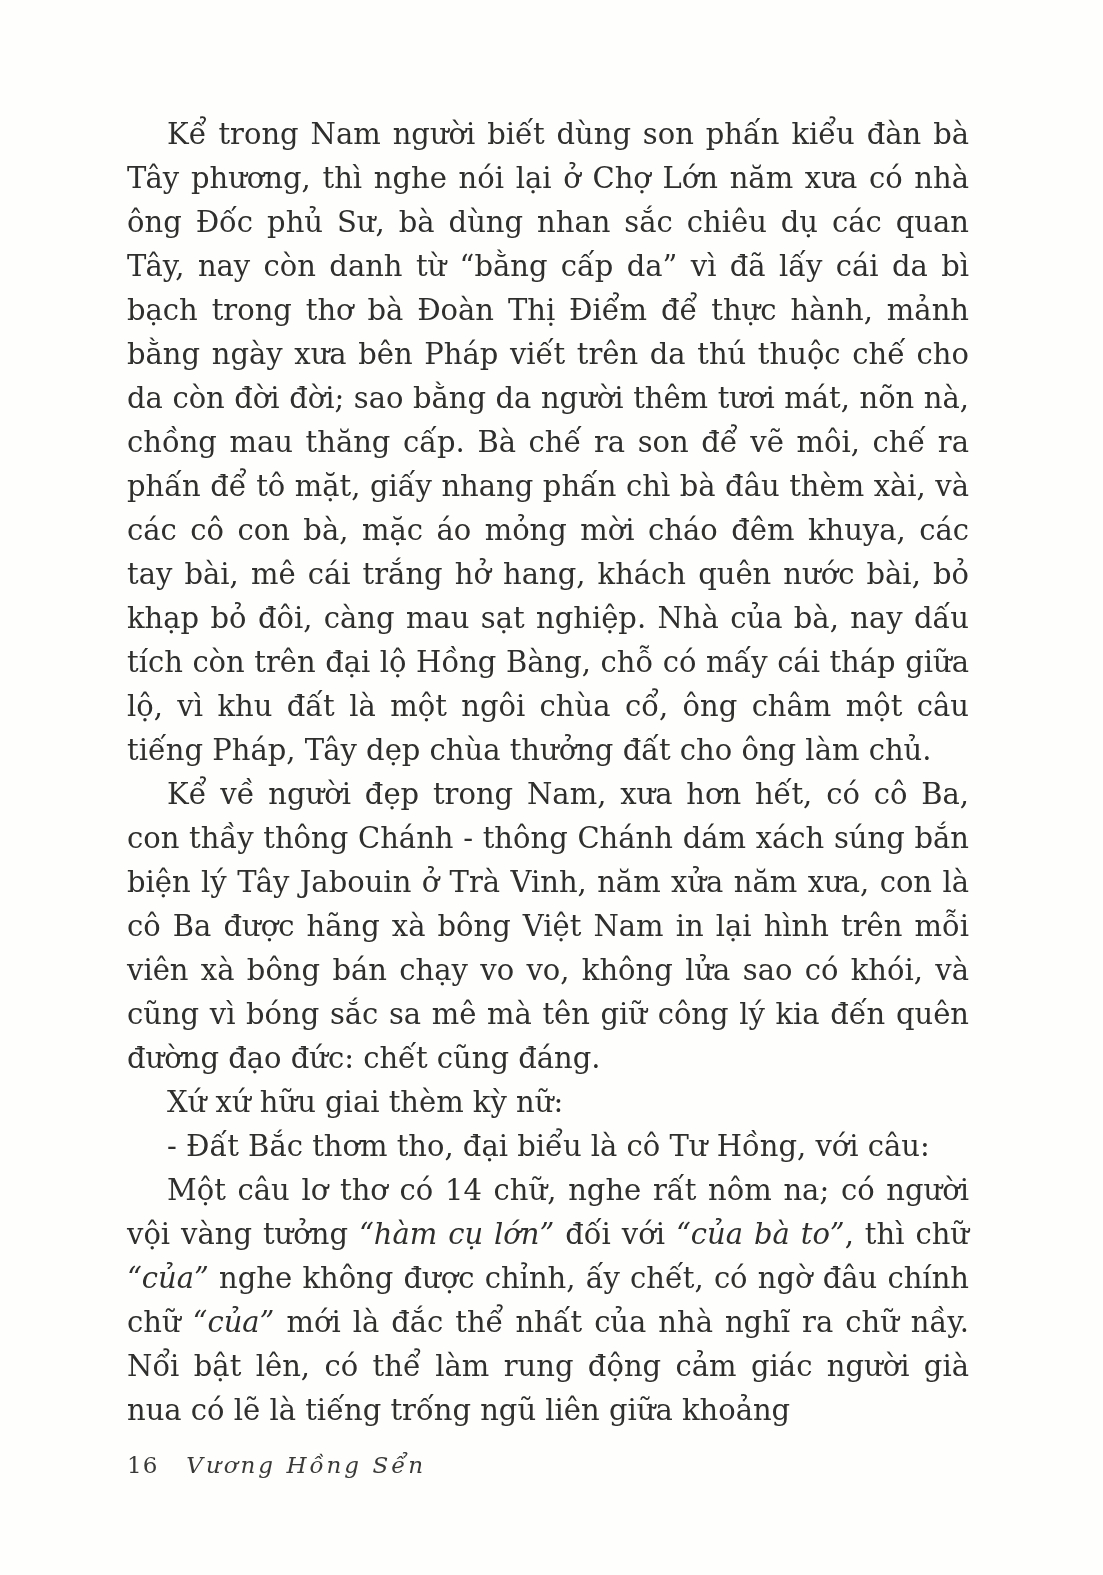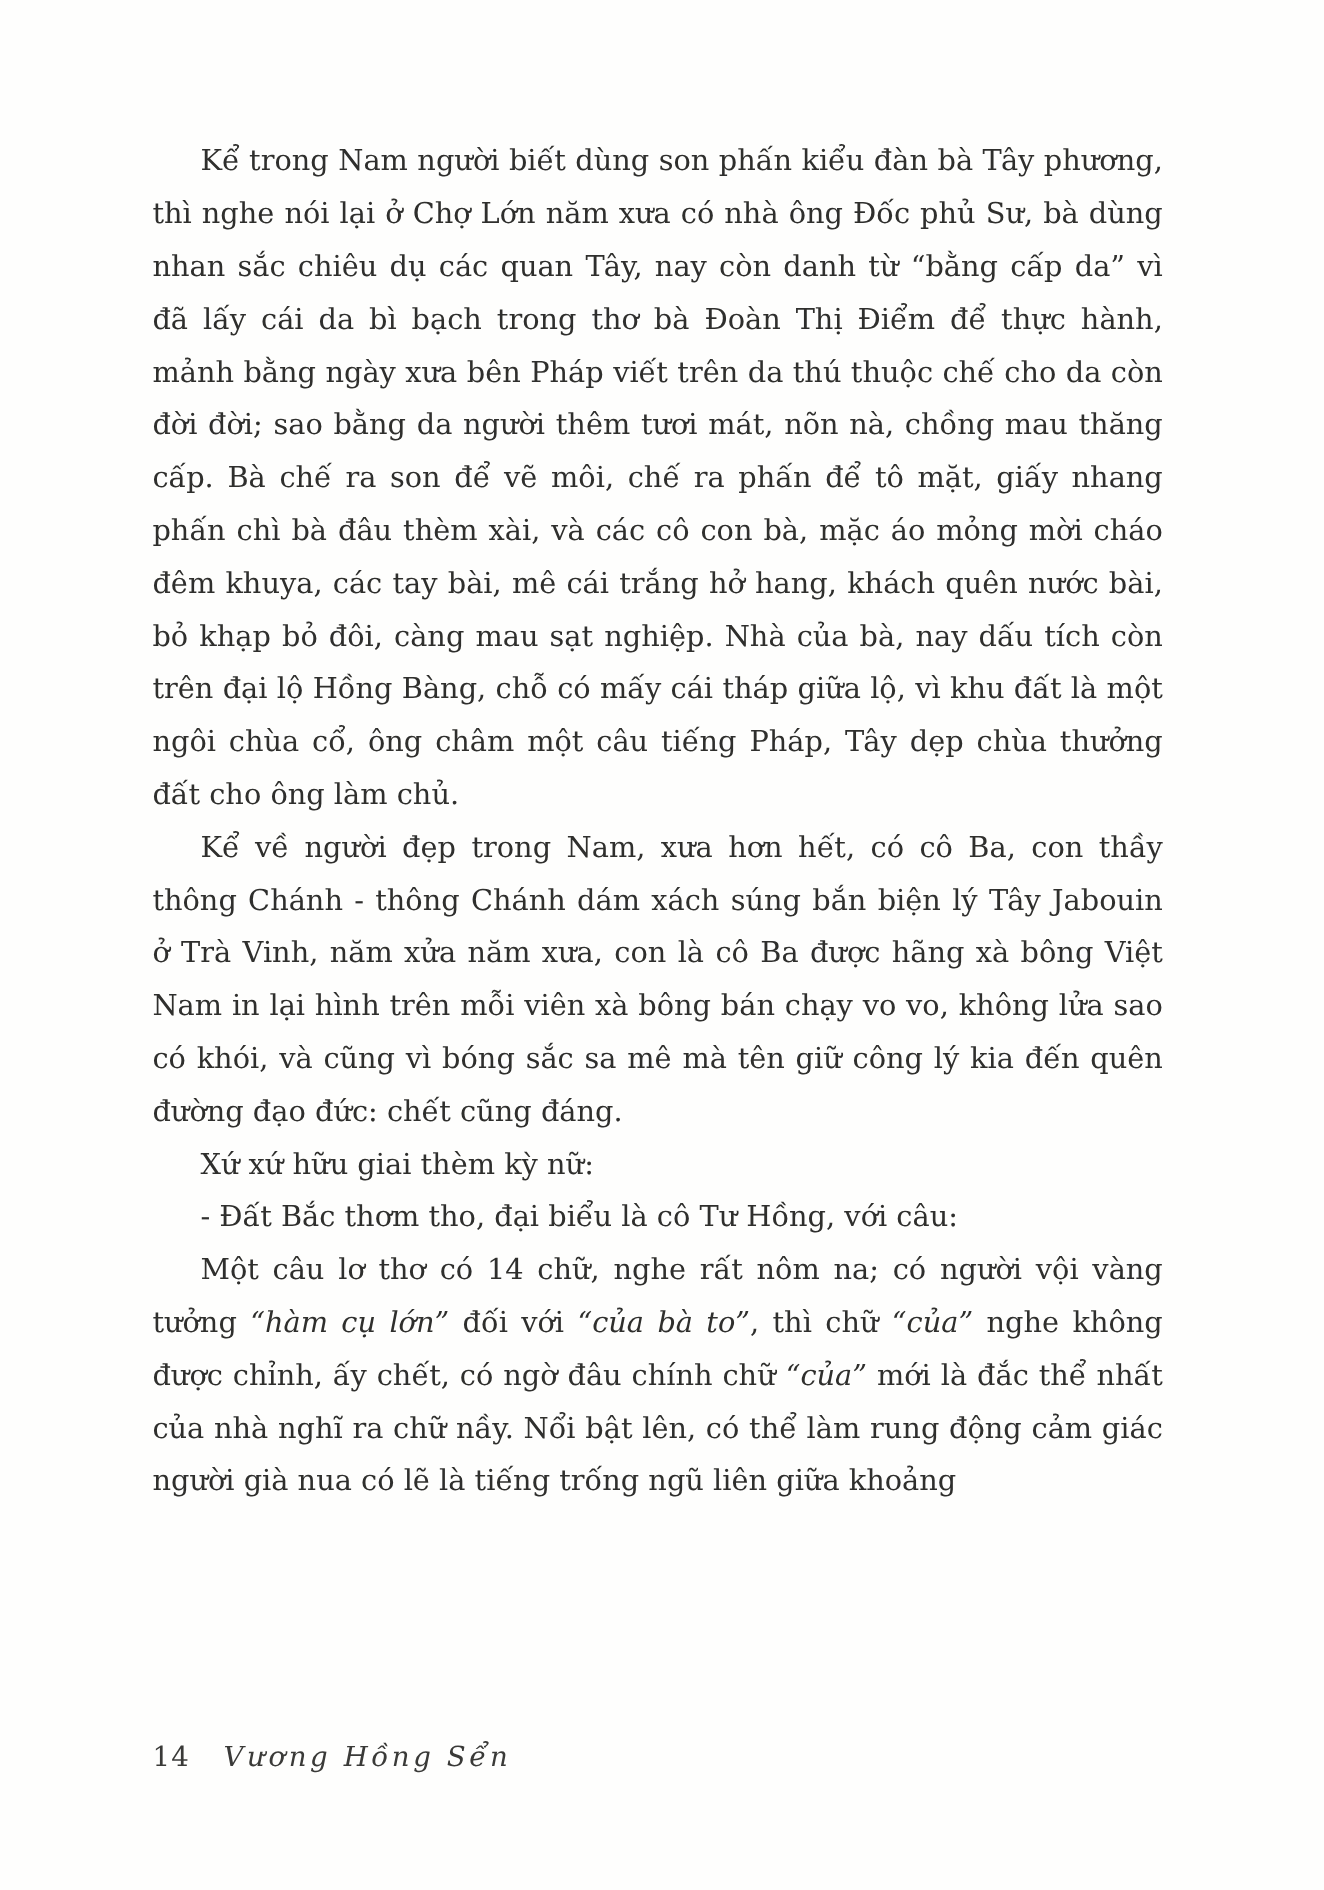--- a/index.html
+++ b/index.html
@@ -14,21 +14,21 @@
       background: #fefefd;
       color: #2f2f2d;
       font-family: "DejaVu Serif", "Liberation Serif", serif;
       overflow: hidden;
     }
     .text-block {
       position: absolute;
       left: 127px;
       top: 112px;
       width: 842px;
-      font-size: 24px;
+      font-size: 29px;
       line-height: 44px;
       text-align: justify;
       text-justify: inter-word;
     }
     .para {
       margin: 0;
       padding: 0;
       text-indent: 40px;
     }
     .italic {
@@ -60,17 +60,17 @@
   <div class="text-block">
 
   <p class="para"><span>Kể trong Nam người biết dùng son phấn kiểu đàn bà Tây phương, thì nghe nói lại ở Chợ Lớn năm xưa có nhà ông Đốc phủ Sư, bà dùng nhan sắc chiêu dụ các quan Tây, nay còn danh từ “bằng cấp da” vì đã lấy cái da bì bạch trong thơ bà Đoàn Thị Điểm để thực hành, mảnh bằng ngày xưa bên Pháp viết trên da thú thuộc chế cho da còn đời đời; sao bằng da người thêm tươi mát, nõn nà, chồng mau thăng cấp. Bà chế ra son để vẽ môi, chế ra phấn để tô mặt, giấy nhang phấn chì bà đâu thèm xài, và các cô con bà, mặc áo mỏng mời cháo đêm khuya, các tay bài, mê cái trắng hở hang, khách quên nước bài, bỏ khạp bỏ đôi, càng mau sạt nghiệp. Nhà của bà, nay dấu tích còn trên đại lộ Hồng Bàng, chỗ có mấy cái tháp giữa lộ, vì khu đất là một ngôi chùa cổ, ông châm một câu tiếng Pháp, Tây dẹp chùa thưởng đất cho ông làm chủ.</span></p>
       <p class="para"><span>Kể về người đẹp trong Nam, xưa hơn hết, có cô Ba, con thầy thông Chánh - thông Chánh dám xách súng bắn biện lý Tây Jabouin ở Trà Vinh, năm xửa năm xưa, con là cô Ba được hãng xà bông Việt Nam in lại hình trên mỗi viên xà bông bán chạy vo vo, không lửa sao có khói, và cũng vì bóng sắc sa mê mà tên giữ công lý kia đến quên đường đạo đức: chết cũng đáng.</span></p>
       <p class="para"><span>Xứ xứ hữu giai thèm kỳ nữ:</span></p>
       <p class="para"><span>- Đất Bắc thơm tho, đại biểu là cô Tư Hồng, với câu:</span></p>
       <p class="para"><span>Một câu lơ thơ có 14 chữ, nghe rất nôm na; có người vội vàng tưởng </span><span class="italic">“hàm cụ lớn”</span><span> đối với </span><span class="italic">“của bà to”</span><span>, thì chữ </span><span class="italic">“của”</span><span> nghe không được chỉnh, ấy chết, có ngờ đâu chính chữ </span><span class="italic">“của”</span><span> mới là đắc thể nhất của nhà nghĩ ra chữ nầy. Nổi bật lên, có thể làm rung động cảm giác người già nua có lẽ là tiếng trống ngũ liên giữa khoảng</span></p>
     </div>
 
   <div class="footer">
-    <span class="page-number">14</span>
+    <span class="page-number">16</span>
     <span class="book-title">Vương Hồng Sển</span>
   </div>
 
 </div>
 
 </body></html>

